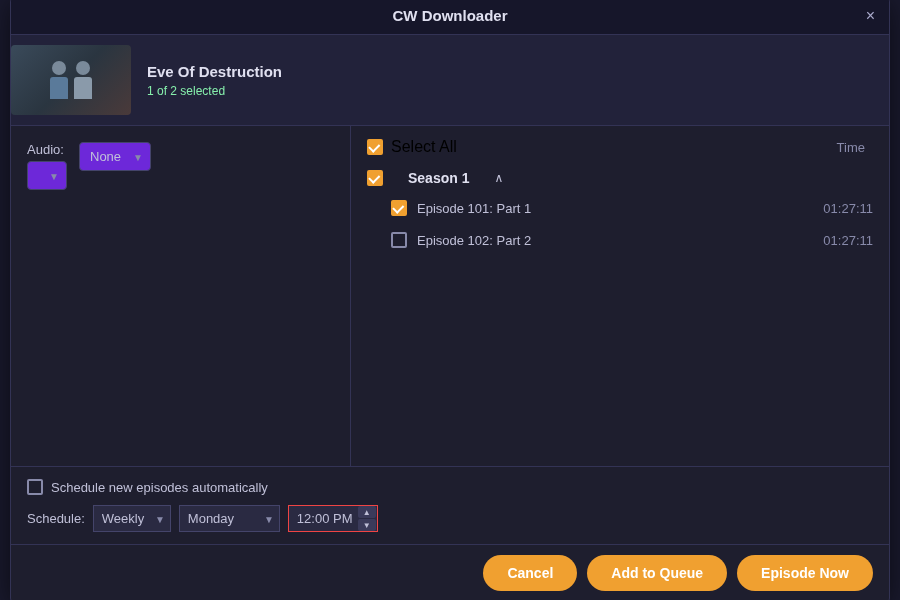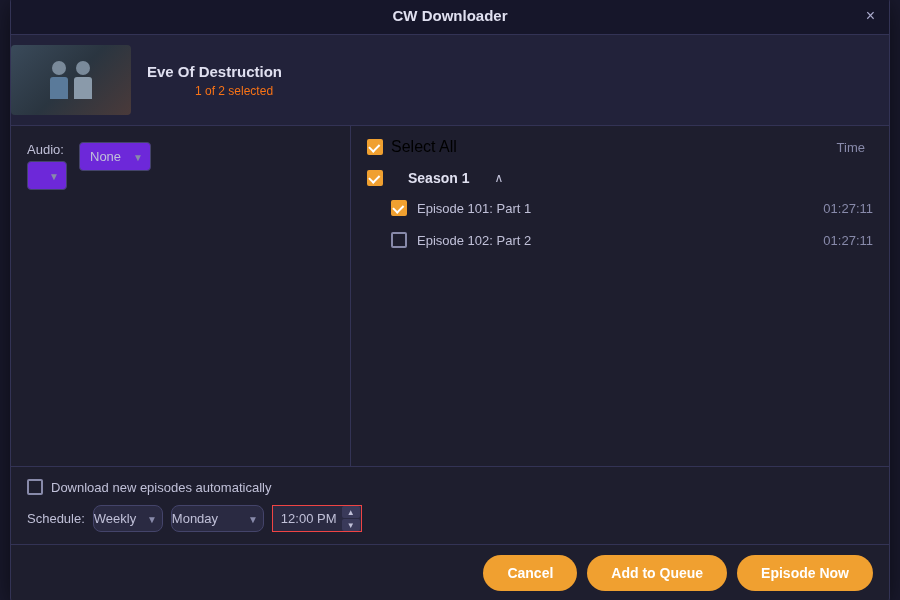--- a/index.html
+++ b/index.html
@@ -97,23 +97,22 @@
     .figure-1 .figure-body { background: #5a7a9a; }
     .figure-2 .figure-body { background: #8a9aaa; }
     .show-info { flex: 1; }
     .show-title {
       color: #e0e0f0;
       font-size: 15px;
       font-weight: 600;
       margin-bottom: 4px;
     }
     .show-subtitle {
-      color: #f97316;
+      color: #86efac;
       font-size: 12px;
-      margin-left: 48px;
     }
     .main-content {
       display: flex;
       height: 340px;
     }
     .left-panel {
       width: 340px;
       flex-shrink: 0;
       padding: 16px;
       border-right: 1px solid #333355;
@@ -267,24 +266,24 @@
       align-items: center;
       gap: 8px;
     }
     .schedule-label {
       color: #c0c0d8;
       font-size: 13px;
     }
     .schedule-select {
       background: #2a2a42;
       border: 1px solid #44446a;
-      border-radius: 8px;
-      color: #c0c0d8;
-      font-size: 13px;
-      padding: 5px 22px 5px 0;
+      border-radius: 0;
+      color: #c0c0d8;
+      font-size: 13px;
+      padding: 5px 22px 5px 8px;
       appearance: none;
       cursor: pointer;
       outline: none;
     }
     .time-input-wrapper {
       position: relative;
       display: flex;
       align-items: center;
     }
     .time-input {
@@ -426,21 +425,21 @@
         </div>
         <span class="episode-time">01:27:11</span>
       </div>
 
     </div>
   </div>
 
   <div class="bottom-bar">
     <div class="auto-download-row">
       <div class="auto-checkbox"></div>
-      <span class="auto-label">Download new episodes automatically</span>
+      <span class="auto-label">Schedule new episodes automatically</span>
     </div>
     <div class="schedule-row">
       <span class="schedule-label">Schedule:</span>
       <div class="select-wrapper-inline">
         <select class="schedule-select">
           <option>Weekly</option>
           <option>Daily</option>
           <option>Monthly</option>
         </select>
         <span class="select-arrow">▼</span>

